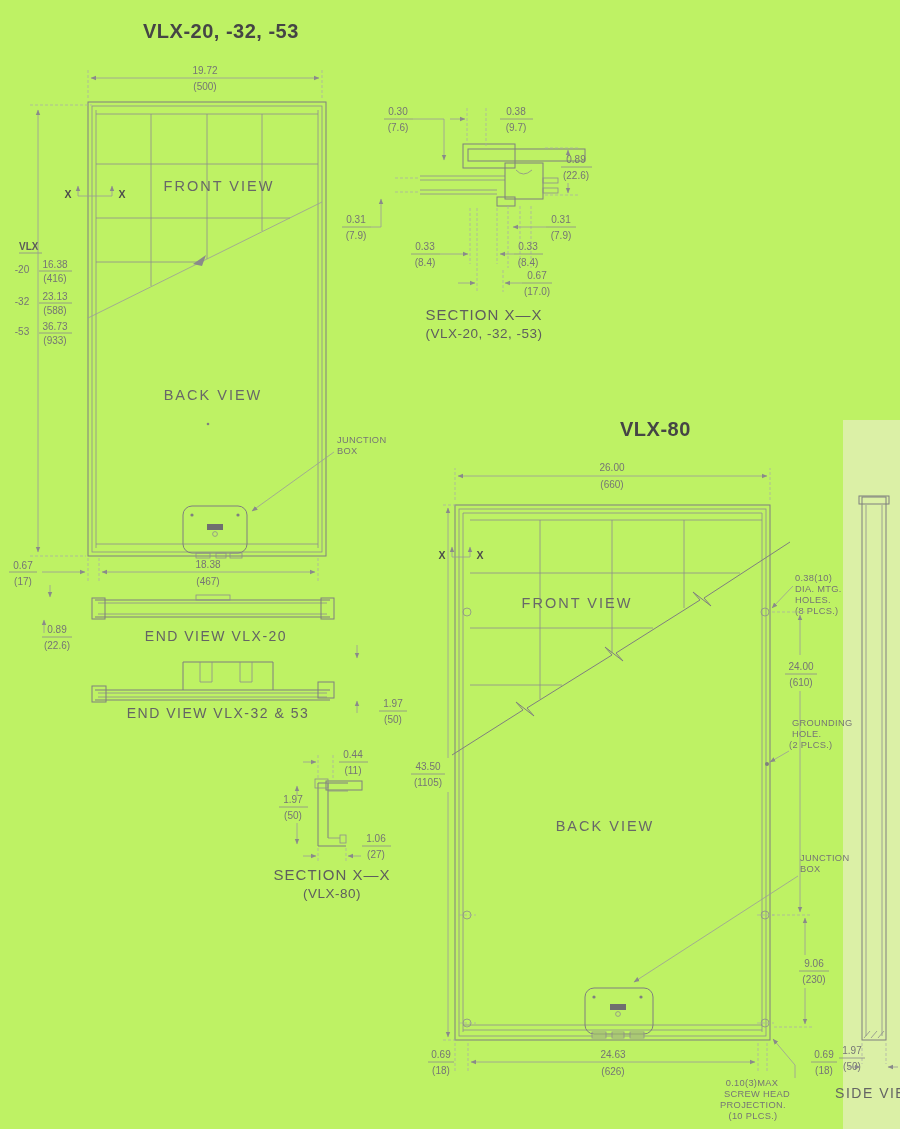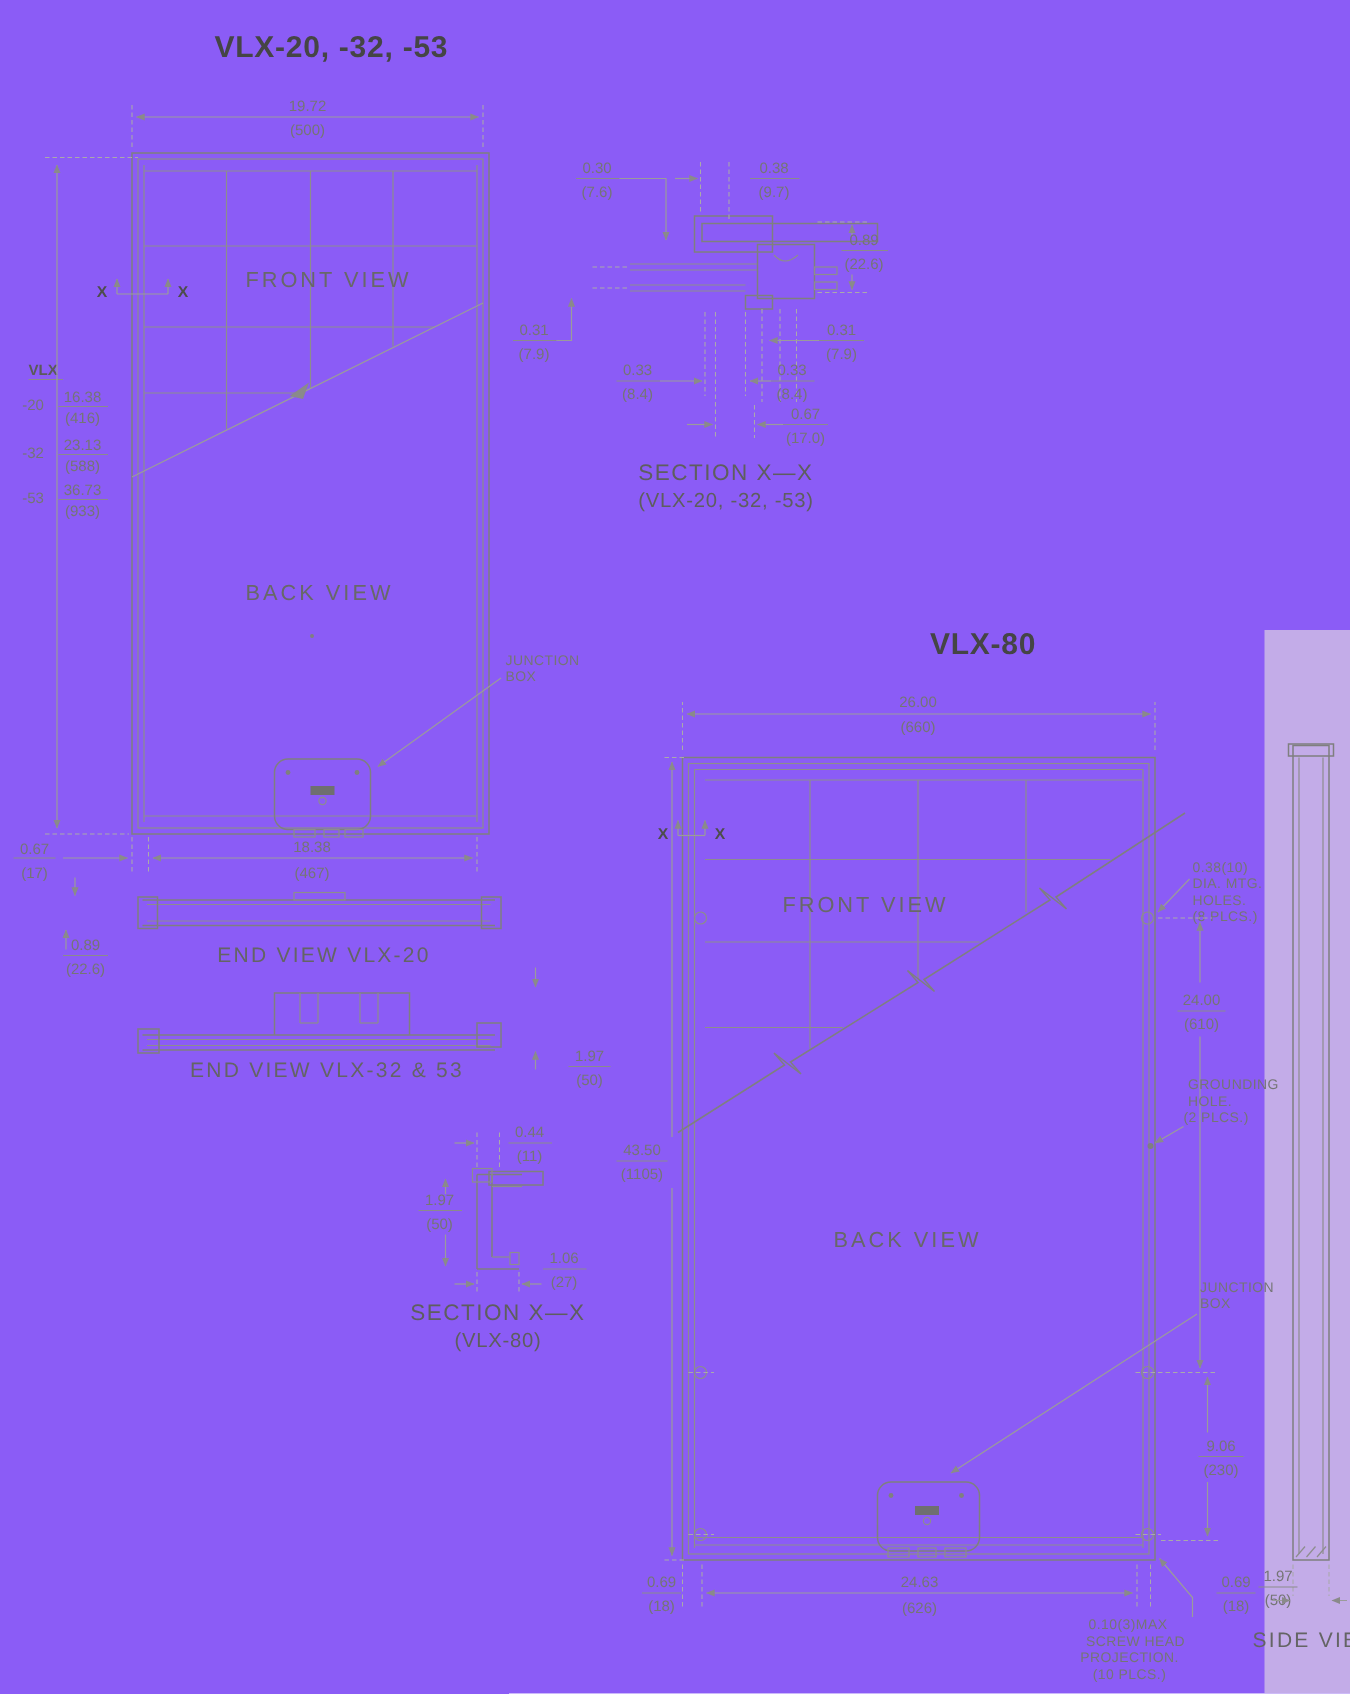--- a/index.html
+++ b/index.html
@@ -1,16 +1,16 @@
 <!DOCTYPE html>
 <html><head>
 <meta charset="utf-8">
 <style>
   html,body{margin:0;padding:0;background:#ffffff;}
-  .page{position:relative;width:900px;height:1129px;background:#8b5cf6;overflow:hidden;
+  .page{position:relative;width:900px;height:1129px;background:#bef264;overflow:hidden;
         font-family:"Liberation Sans", sans-serif;}
   svg text{font-family:"Liberation Sans", sans-serif;fill:#6f6f6f;text-anchor:middle;}
   svg text.ts{text-anchor:start;}
   .title{font-size:20px;font-weight:bold;fill:#454545;letter-spacing:.5px;}
   .viewlabel{font-size:14.5px;letter-spacing:2px;fill:#686868;}
   .seclabel{font-size:15px;letter-spacing:1px;fill:#5e5e5e;}
   .seclabel2{font-size:13.5px;letter-spacing:.5px;fill:#5e5e5e;}
   .dim{font-size:10px;fill:#757575;}
   .note{font-size:9.3px;fill:#757575;letter-spacing:.3px;}
   .xm{font-size:10.5px;fill:#4d4d4d;font-weight:bold;}

